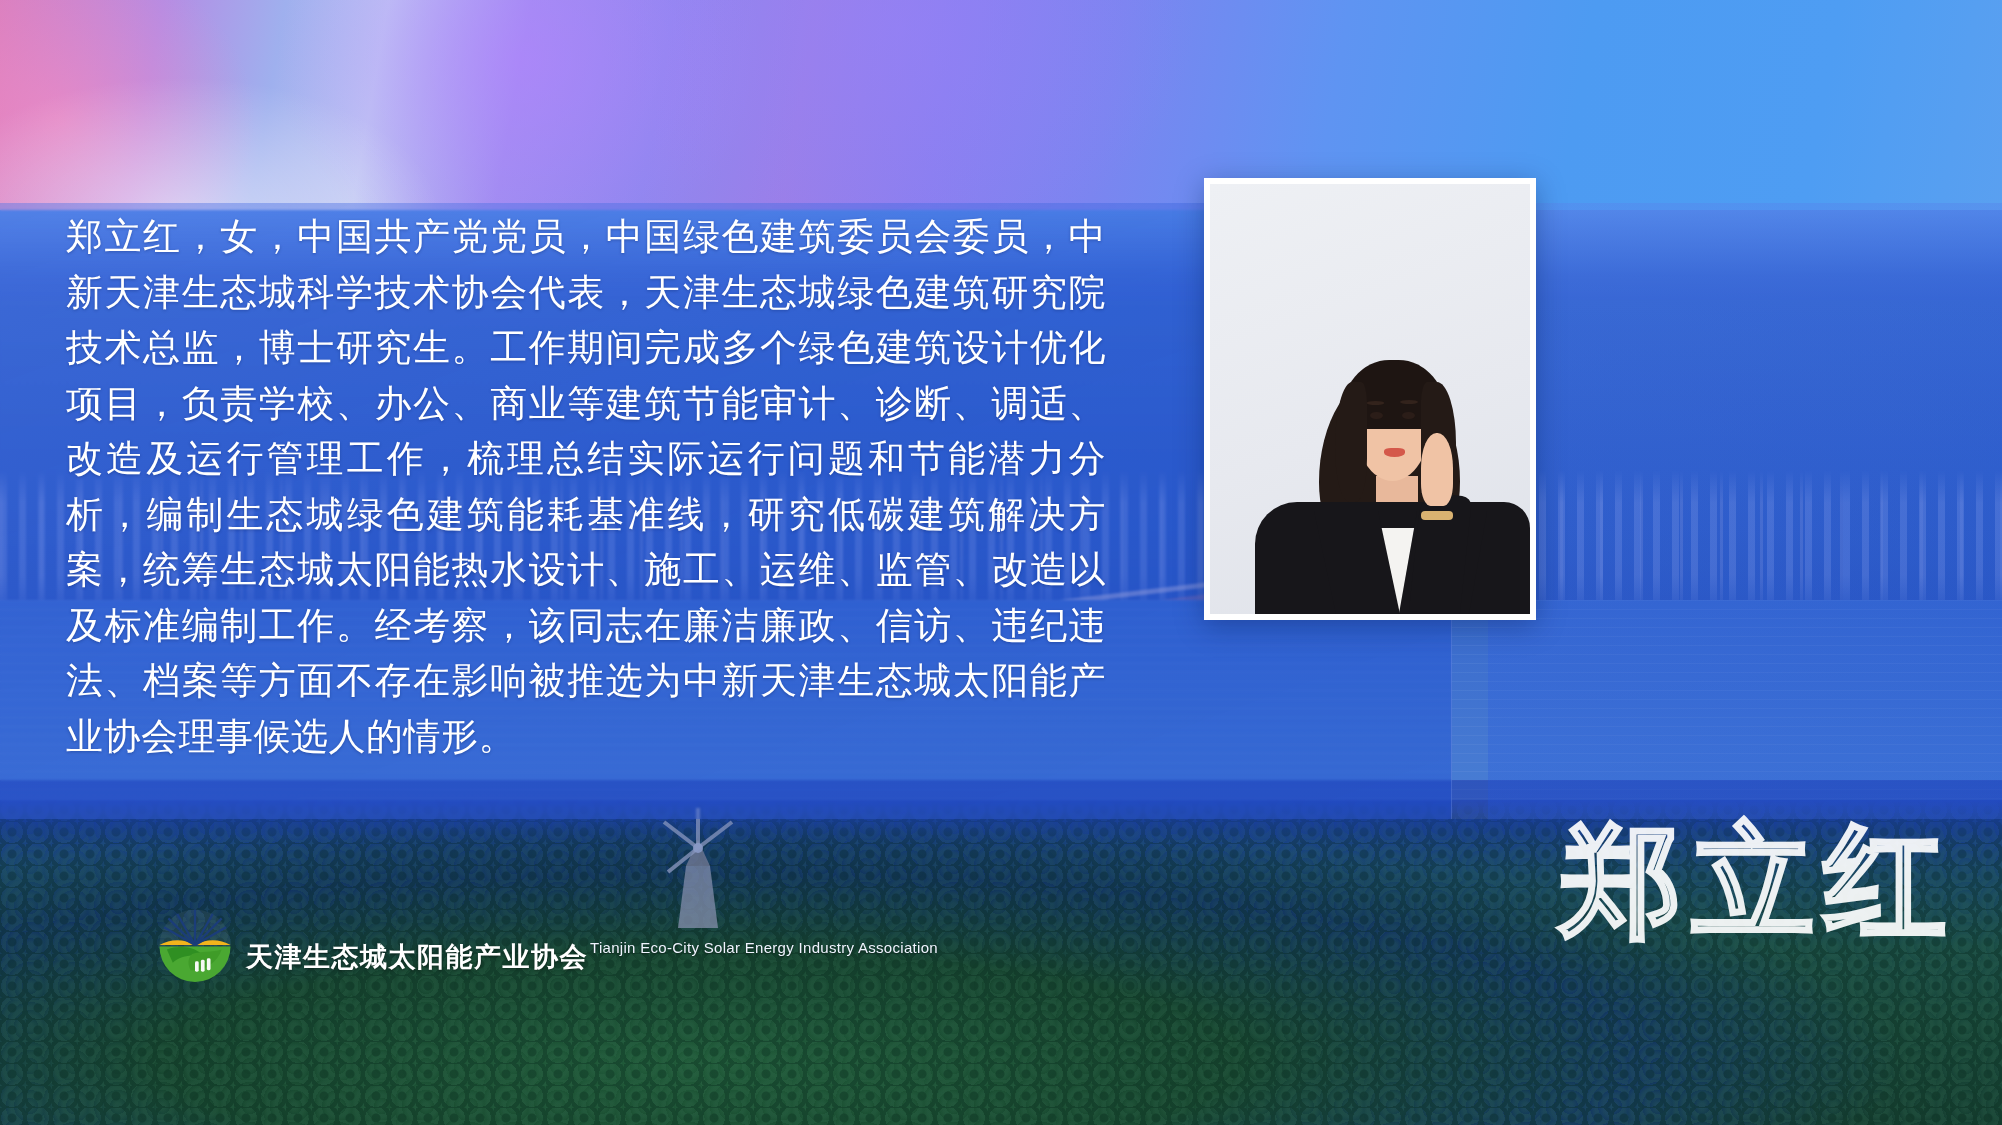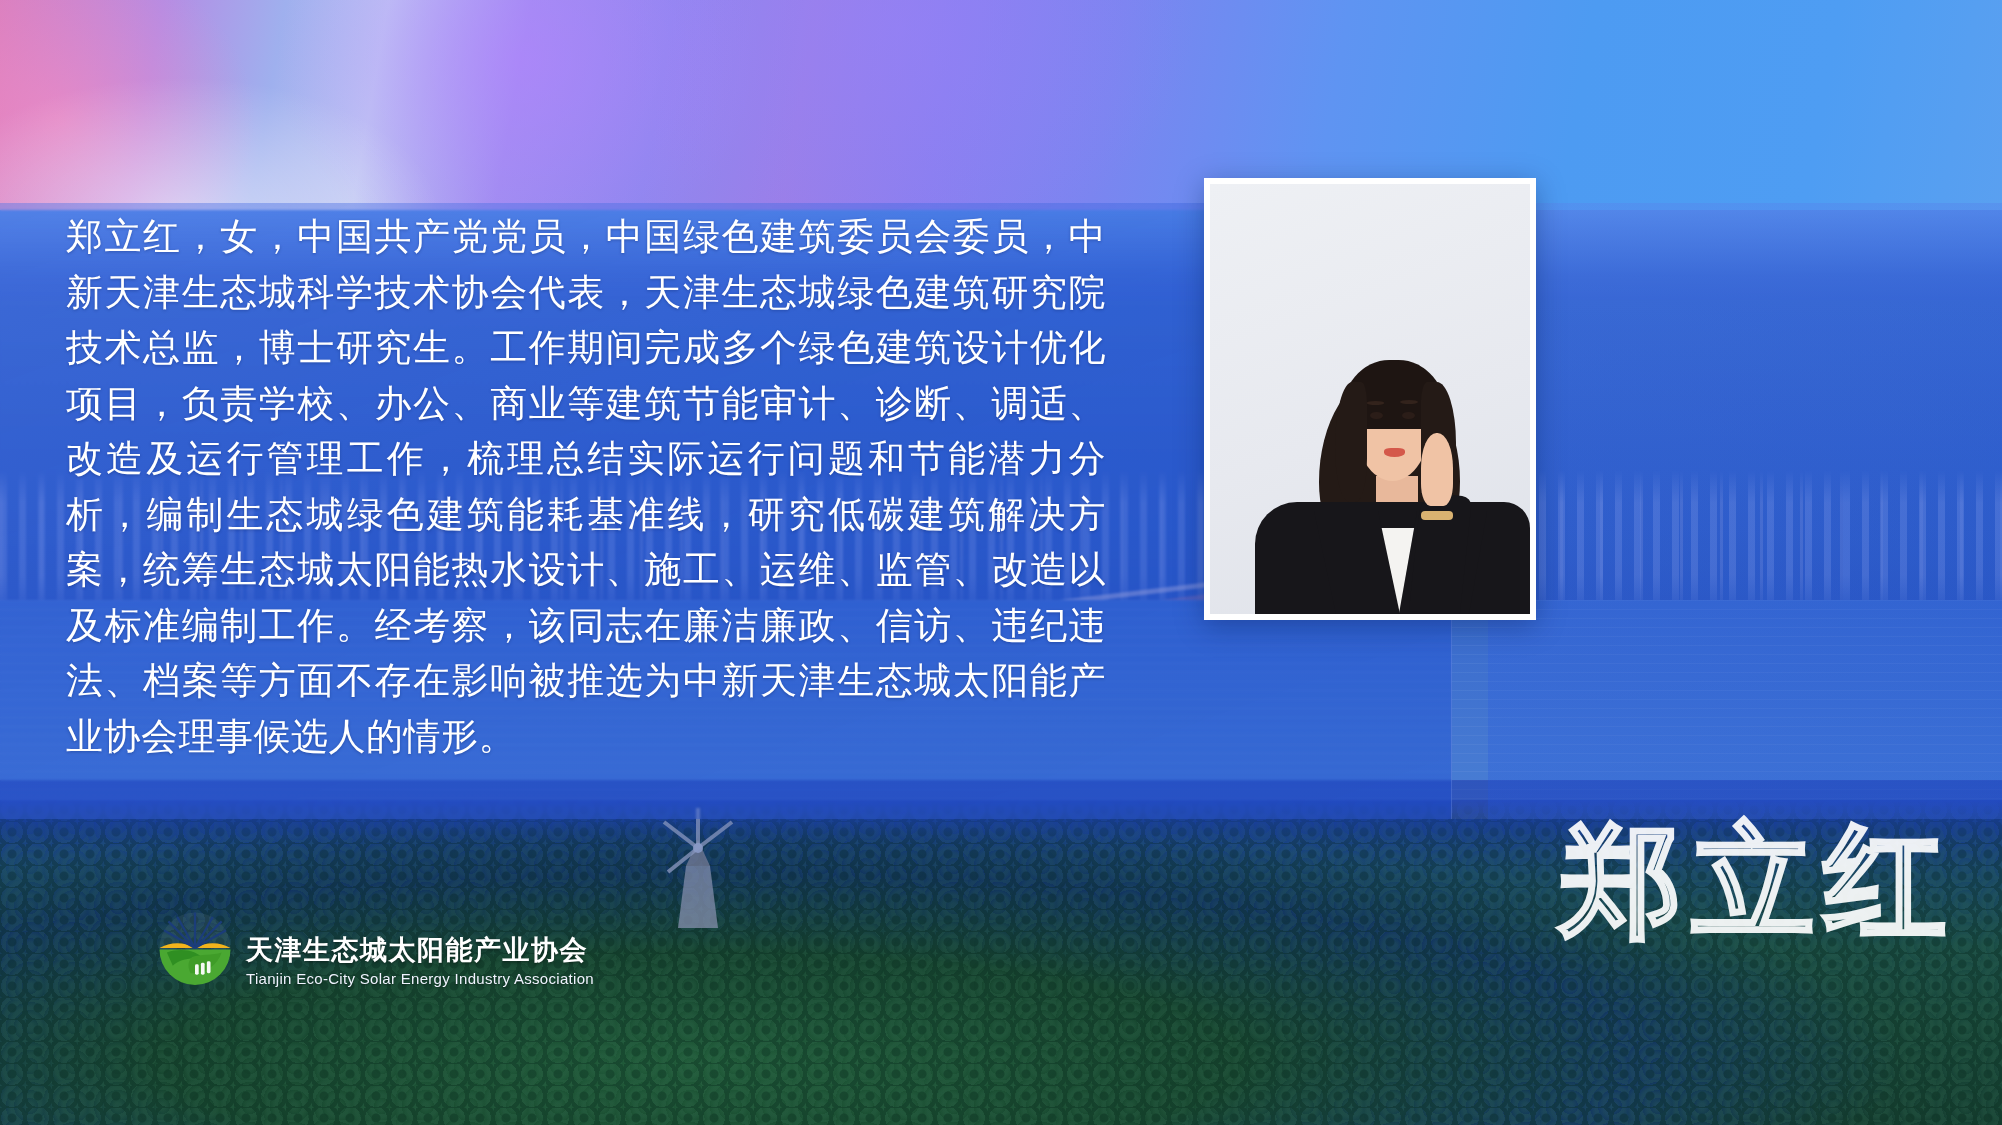--- a/index.html
+++ b/index.html
@@ -146,21 +146,21 @@
   .p-browL{ position:absolute; left:49%; top:50.4%; width:5.5%; height:0.9%; background:#33231c; border-radius:50%; }
   .p-browR{ position:absolute; left:59.5%; top:50.2%; width:5.5%; height:0.9%; background:#33231c; border-radius:50%; }
   .p-mouth { position:absolute; left:54.5%; top:61.5%; width:6.5%; height:2%; background:#d4584a; border-radius:40% 40% 60% 60%; }
   .p-hand { position:absolute; left:66%; top:58%; width:10%; height:17%; background:#f0c3a5; border-radius:48% 48% 30% 30%; }
   .p-arm { position:absolute; left:64%; top:72%; width:16%; height:28%; background:#17161a; border-radius:22px 10px 0 0; transform:rotate(6deg); }
   .p-bracelet { position:absolute; left:66%; top:76%; width:10%; height:2.2%; background:#d9b271; border-radius:4px; }
 
   
   .logo-wrap { position:absolute; left:158px; top:908px; display:flex; align-items:center; gap:14px; }
   .logo-mark { width:74px; height:74px; position:relative; }
-  .logo-text-block { display:flex; flex-direction:column; gap:2px;margin-top:24px; }
+  .logo-text-block { display:flex; gap:2px;margin-top:24px; }
   .logo-cn {
     color:#ffffff; font-size:27px; font-weight:bold; letter-spacing:1.5px;
     text-shadow:0 1px 3px rgba(0,0,0,.45);
   }
   .logo-en {
     color:#f0f4ff; font-size:15px; letter-spacing:.3px;
     text-shadow:0 1px 2px rgba(0,0,0,.45);
   }
 
   

